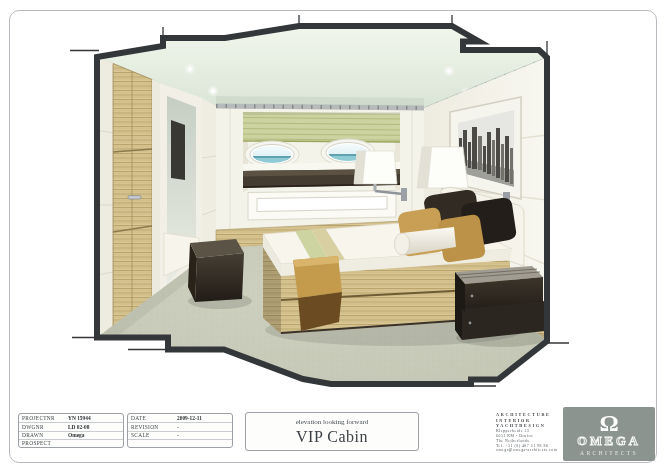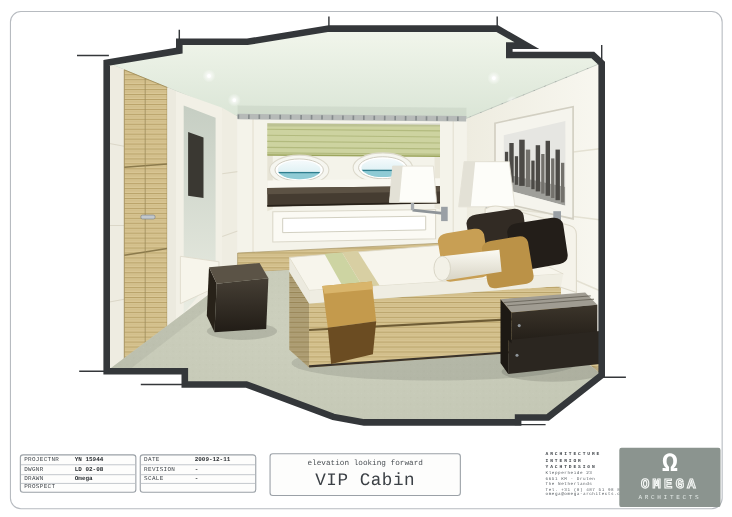--- a/index.html
+++ b/index.html
@@ -1,17 +1,17 @@
 <!DOCTYPE html>
 <html><head>
 <meta charset="utf-8">
 <style>
   html,body{margin:0;padding:0;background:#ffffff;}
   .page{position:relative;width:665px;height:470px;background:#fff;overflow:hidden;
-        font-family:Liberation Mono, monospace;color:#33383c;}
+        font-family:Liberation Serif, serif;color:#33383c;}
   .sheet-border{position:absolute;left:9px;top:10px;width:646px;height:451px;
         border:1px solid #b7bbc0;border-radius:10px;}
   .drawing{position:absolute;left:0;top:0;}
 
   
   .tb-box{position:absolute;border:1px solid #9ba1a7;border-radius:3px;background:#fdfdfc;
         display:grid;grid-template-rows:repeat(4,1fr);overflow:hidden;}
   .tb-project{left:18px;top:413px;width:104px;height:33px;}
   .tb-meta{left:127px;top:413px;width:104px;height:33px;}
   .tb-row{display:flex;align-items:center;border-top:1px solid #c9cdd1;padding:0 3px;}

